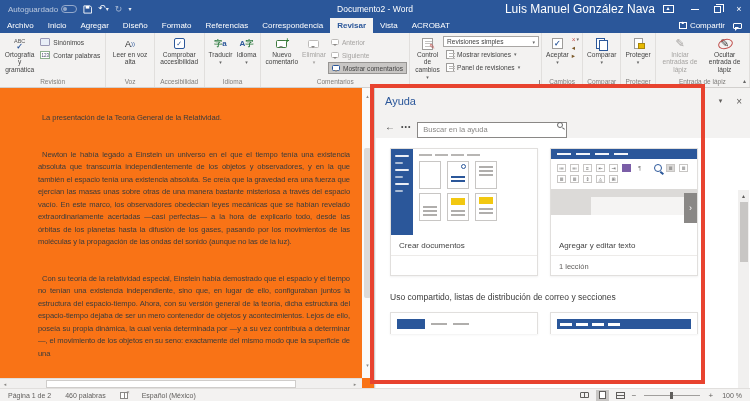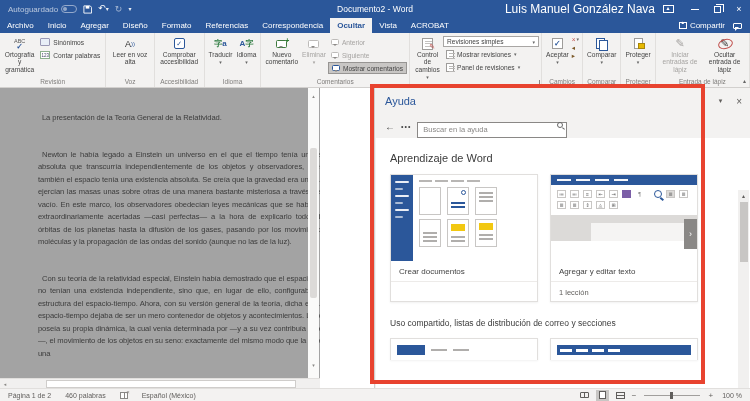--- a/index.html
+++ b/index.html
@@ -85,21 +85,21 @@
   .i-protect { width:9px; height:11px; background:#fff; border:1px solid #9e9c9a; position:relative; }
   .i-protect::after { content:""; position:absolute; right:-3px; bottom:-1px; width:5px; height:4px; background:#e6b800; border:1px solid #a8860b; }
   .i-pen { font-size:11px; color:#5a5a5a; }
   .i-pen.red { position:relative; color:#444; }
   .i-pen.red::after { content:""; position:absolute; left:-2px; top:2px; width:13px; height:8px; border:1px solid #c0504d; border-radius:50%; transform:rotate(-15deg); }
   .ribbon-collapse { position:absolute; right:4px; bottom:3px; font-size:6px; color:#666; }
   .dlaunch { position:absolute; right:1px; bottom:2px; width:5px; height:5px; border-right:1px solid #8a8886; border-bottom:1px solid #8a8886; }
 
   
   .main { position:absolute; left:0; top:88px; width:750px; height:300px; }
-  .doc-area { position:absolute; left:0; top:0; width:320px; height:300px; background:#a3a3a3; overflow:hidden; }
+  .doc-area { position:absolute; left:0; top:0; width:374px; height:300px; background:#f97316; overflow:hidden; }
   .doc-text { position:absolute; left:38px; top:24px; width:312px; font-size:7.6px; line-height:12.5px; color:#3c3c3c; text-align:justify; letter-spacing:-0.1px; }
   .doc-text p { margin-bottom:24px; text-indent:4px; }
   .cursor { display:inline-block; width:1px; height:8px; background:#333; vertical-align:-1px; }
   
   .vscroll { position:absolute; right:1px; top:0; width:11px; height:290px; background:#fafaf9; }
   .vscroll .arr { position:absolute; left:0; width:11px; height:11px; font-size:5px; color:#8a8886; display:flex; align-items:center; justify-content:center; }
   .vscroll .arr.top { top:2px; } .vscroll .arr.bot { bottom:8px; }
   .vscroll .thumb { position:absolute; left:2px; top:60px; width:7px; height:150px; background:#dcdad8; border-radius:2px; }
   .hscroll { position:absolute; left:0; bottom:0; width:362px; height:10px; background:#f1f0ef; border-top:1px solid #e1dfdd; }
   .hscroll .arr { position:absolute; top:0; width:10px; height:10px; font-size:5px; color:#8a8886; display:flex; align-items:center; justify-content:center; }
@@ -227,21 +227,21 @@
   </div>
 
   <div class="tabrow">
     <span class="tab">Archivo</span>
     <span class="tab">Inicio</span>
     <span class="tab">Agregar</span>
     <span class="tab">Diseño</span>
     <span class="tab">Formato</span>
     <span class="tab">Referencias</span>
     <span class="tab">Correspondencia</span>
-    <span class="tab active">Ocultar</span>
+    <span class="tab active">Revisar</span>
     <span class="tab">Vista</span>
     <span class="tab">ACROBAT</span>
     <span class="tabrow-right">
       <span class="share">
         <span class="ic-share"></span>
         <span>Compartir</span>
       </span>
       <span class="ic-bubble-w"></span>
     </span>
   </div>
@@ -473,21 +473,20 @@
       <div class="help-search">
         <span class="hs-back">←</span>
         <span class="hs-more">•••</span>
         <span class="hs-box">
           <input type="text" placeholder="Buscar en la ayuda" style="">
           <span class="ic-mag"></span>
         </span>
       </div>
       <div class="help-body">
         <div class="help-content">
-          <div class="hc-heading">Aprendizaje de Word</div>
 
           <div class="cards">
             <div class="card">
               <div class="card-ill ill1">
                 <div class="ill1-side">
                   <div class="bar"></div>
                     <div class="bar short"></div>
                     <div class="bar"></div>
                     <div class="bar short"></div>
                     <div class="bar"></div>

